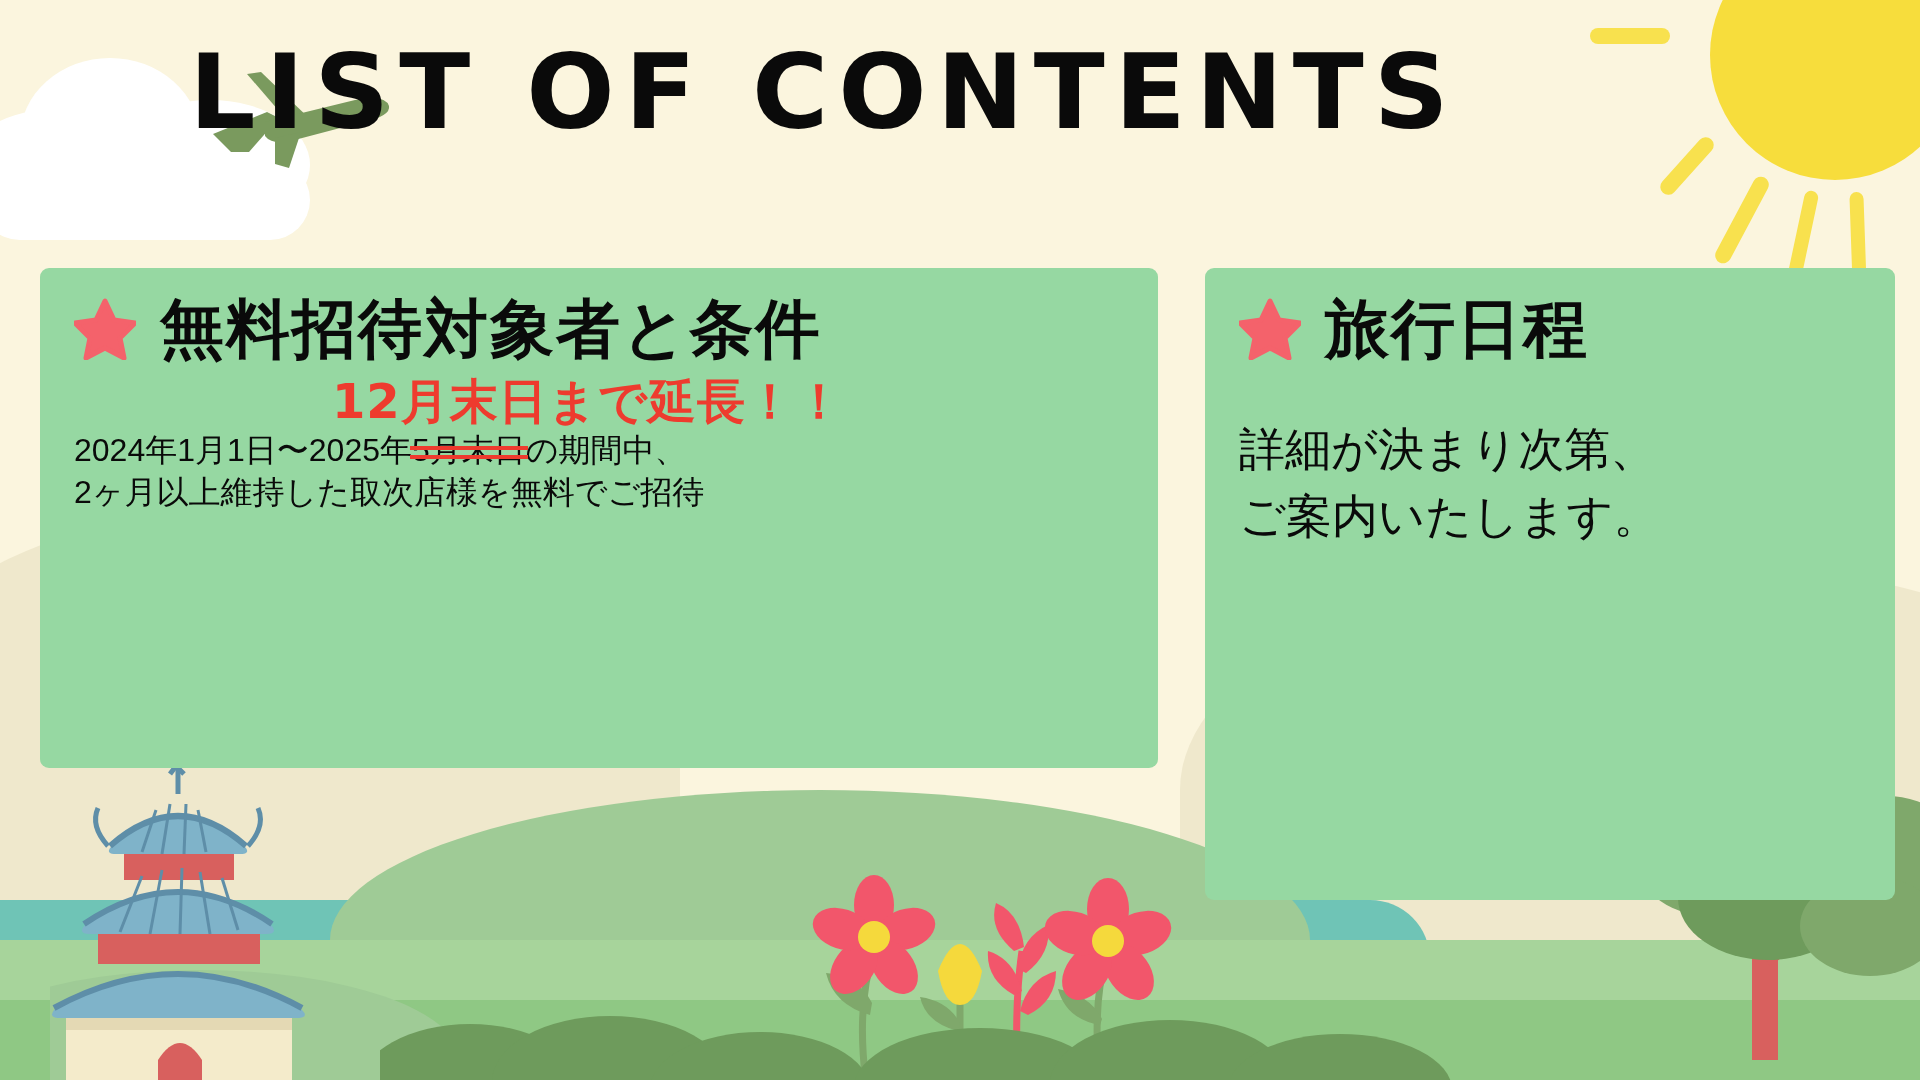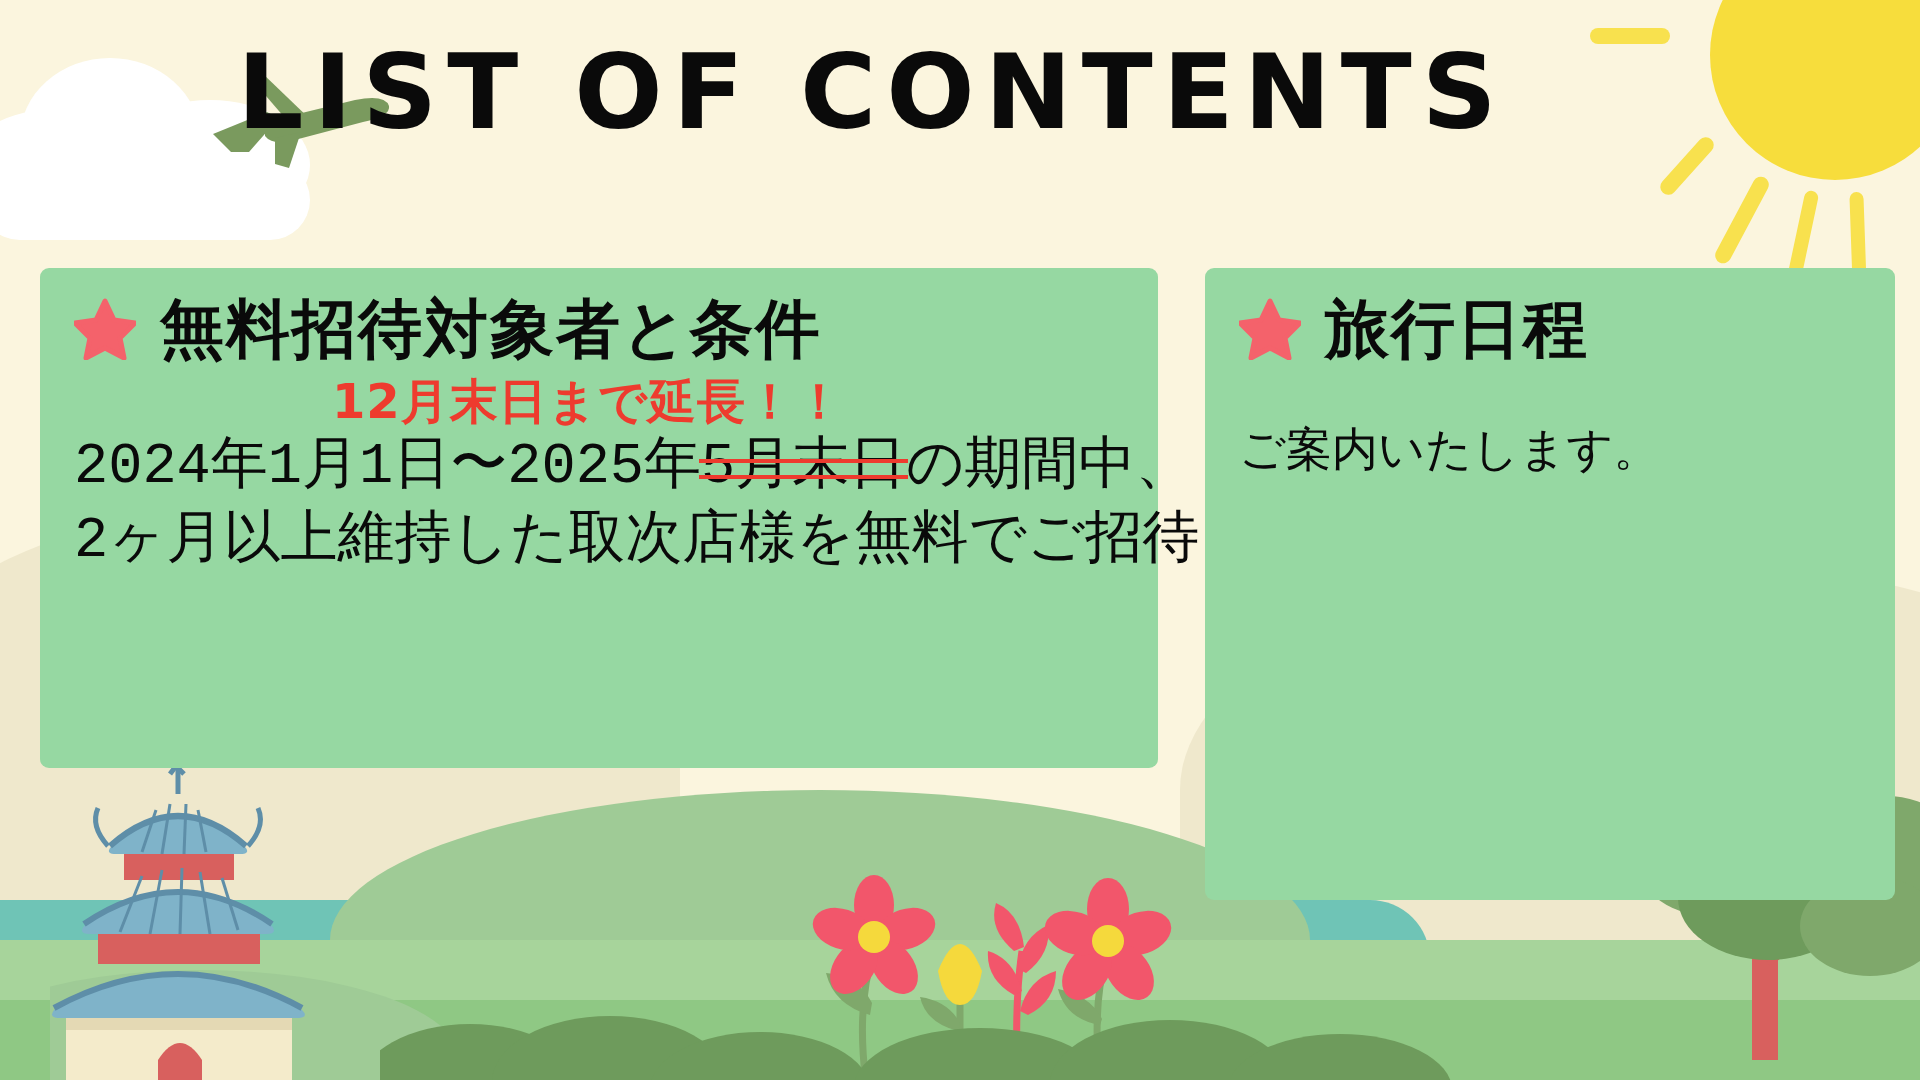--- a/index.html
+++ b/index.html
@@ -64,21 +64,20 @@
 
   
   .title{
     position:absolute; left:0; top:38px; width:1540px;
     text-align:center;
     font-family:"DejaVu Sans","Liberation Sans",sans-serif;
     font-weight:bold; font-size:104px; letter-spacing:10px;
     color:#0A0A0A; line-height:1.05;
     text-align:center;
     padding-left:108px;
-    margin-left:48px;
   }
 
   
   .cards{
     position:absolute; left:0; top:268px; width:1920px; height:500px;
   }
   .card{
     position:absolute; background:#96D8A2; border-radius:9px;
     padding:26px 34px 30px 34px;
   }
@@ -97,22 +96,22 @@
   }
 
   .note{
     color:#EE3B2E; font-weight:bold; font-size:48px;
     letter-spacing:1px; text-align:center;
     margin:6px 0 0 0; padding-right:22px;
     font-family:"DejaVu Sans","Liberation Sans",sans-serif;
   }
 
   .body-text{
-    font-family:Liberation Mono, monospace;
-    font-size:57px; line-height:1.30; color:#0A0A0A;
+    font-family:Liberation Sans, sans-serif;
+    font-size:32px; line-height:1.30; color:#0A0A0A;
     letter-spacing:0px; margin-top:-4px;
   }
   .body-line{ white-space:nowrap; }
   .strike{
     position:relative; display:inline-block;
   }
   .strike::before,
   .strike::after{
     content:""; position:absolute; left:-2px; right:-2px; height:4px;
     background:#EE3B2E;
@@ -299,18 +298,19 @@
 
     <div class="card card-right">
       <div class="card-head">
         <svg class="star" viewBox="0 0 62 62">
           <path d="M31 3 L40 22 L61 25 L46 40 L50 60 L31 50 L12 60 L16 40 L1 25 L22 22 Z" fill="#F4626B" stroke="#F4626B" stroke-width="5" stroke-linejoin="round"></path>
         </svg>
         <div class="card-title">旅行日程</div>
       </div>
 
       <div class="right-body">
+        <div class="body-line">詳細が決まり次第、</div>
         <div class="body-line">ご案内いたします。</div>
       </div>
     </div>
 
   </div>
 </div>
 
 </body></html>

